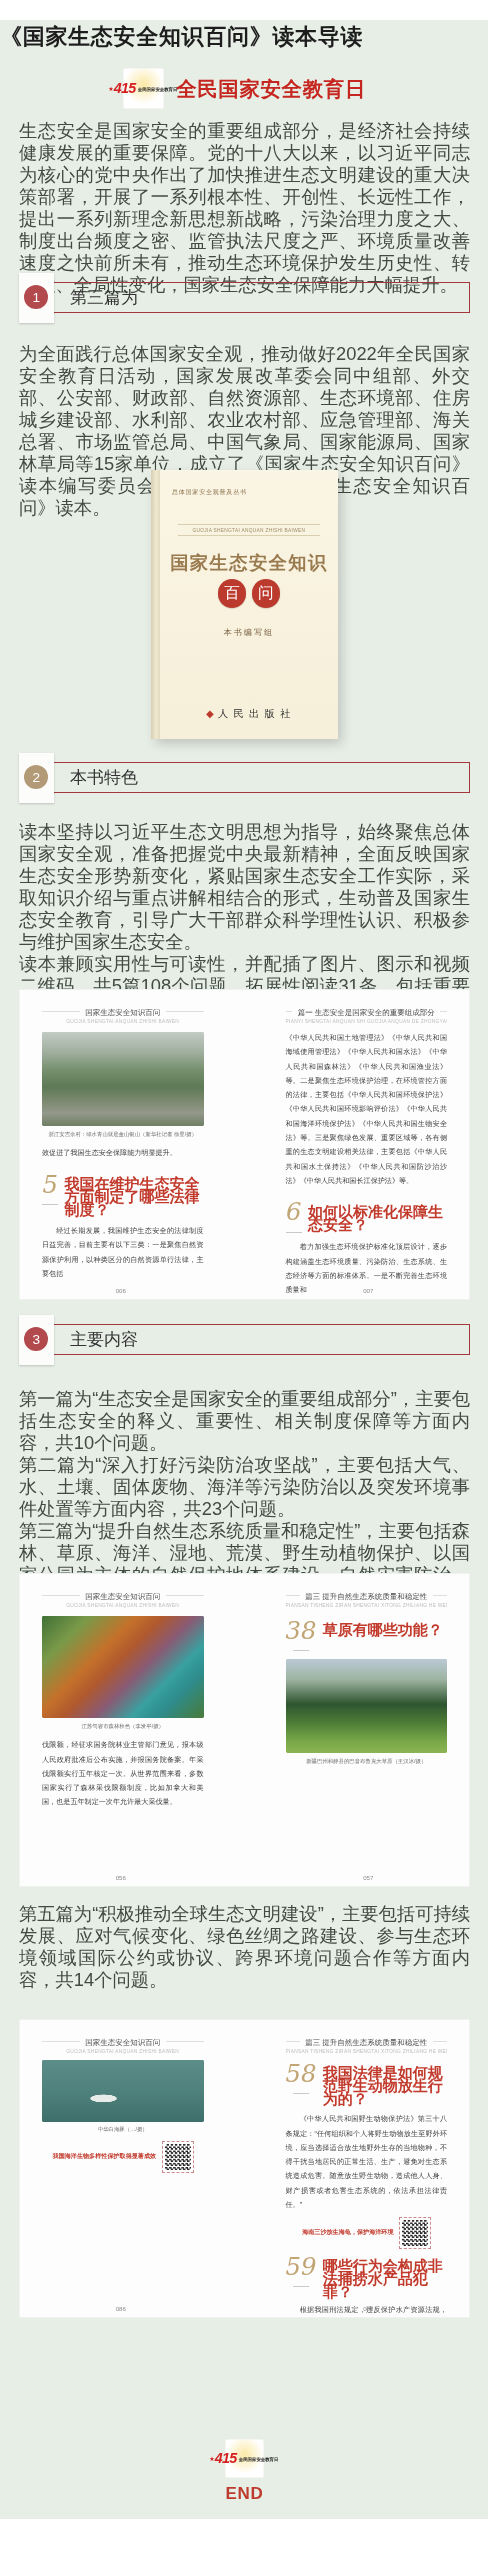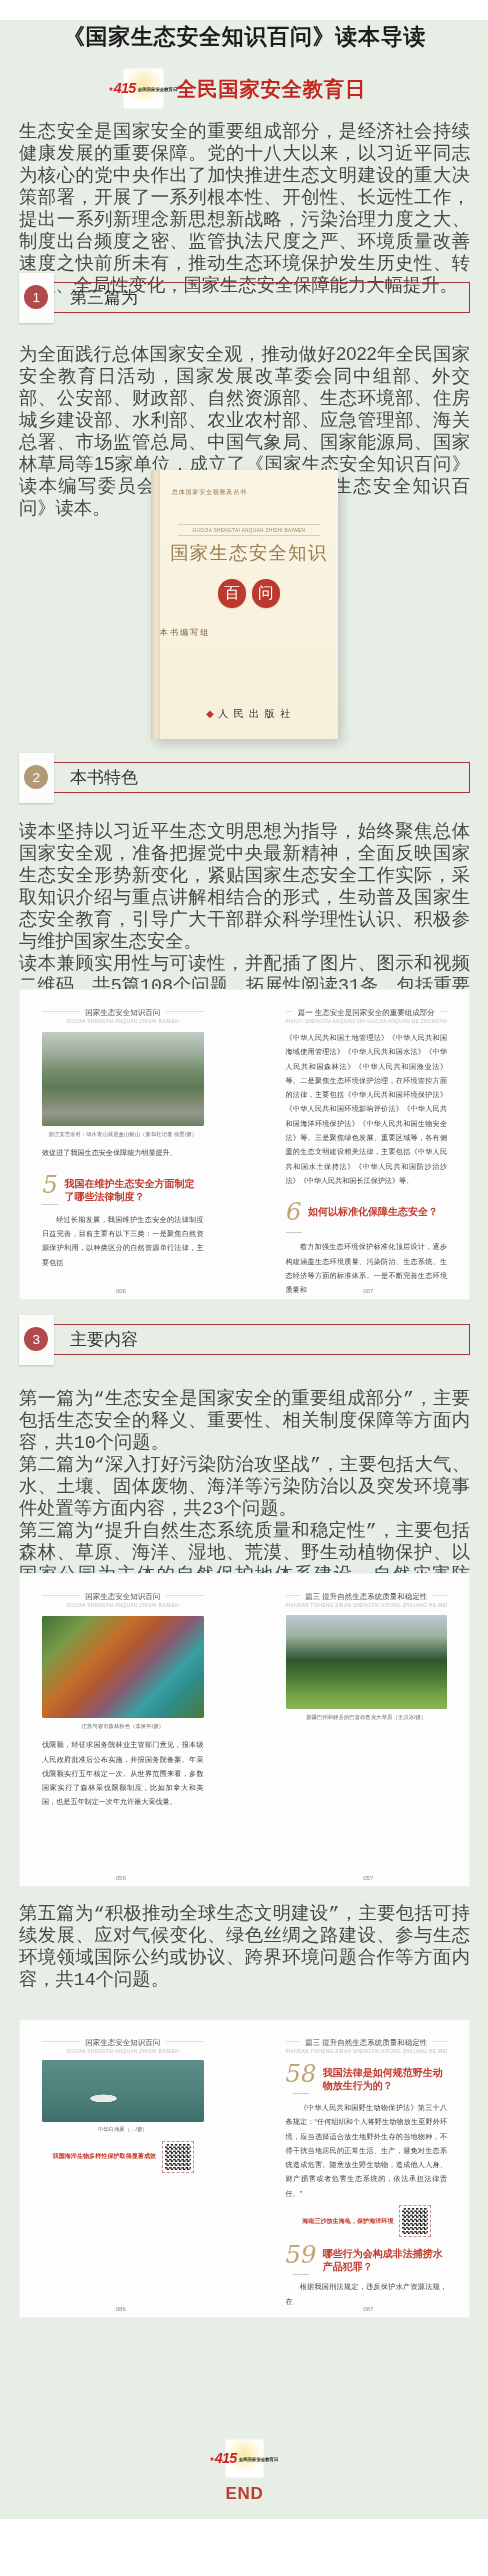--- a/index.html
+++ b/index.html
@@ -1,38 +1,38 @@
 <!DOCTYPE html>
 <html style="font-size:11px"><head>
 <meta charset="utf-8">
 <style>
   html,body{margin:0;padding:0;background:#ffffff;}
   .page{position:relative;width:489px;height:2576px;background:#ffffff;overflow:hidden;
         font-family:"Liberation Sans","DejaVu Sans",sans-serif;}
   .green-bg{position:absolute;left:0;top:20.4px;width:489px;height:2499px;background:#e7eee6;}
 
-  .doc-title{position:absolute;left:0;top:22.4px;width:489px;text-align:center;
+  .doc-title{position:absolute;left:0;top:22.4px;width:489px;text-align:left;
              font-size:22px;font-weight:bold;color:#1d1d1d;letter-spacing:0.7px;}
 
   
   .badge-row{position:absolute;left:0;top:68px;width:489px;display:flex;
              justify-content:center;align-items:center;gap:12.2px;}
   .b415{width:41px;height:41px;background:#fff;border-radius:2.7px;display:flex;flex-direction:row;
         align-items:center;justify-content:center;
         background-image:radial-gradient(circle at 50% 40%, #fbe9a6 0%, rgba(255,255,255,0) 62%);
         background-color:#fff;box-shadow:0 0 0 0.7px #f2f2ee inset;}
   .b415 .star{font-size:6.1px;color:#d42020;line-height:5.4px;}
   .b415 .num{font-size:14.3px;font-weight:900;color:#d42020;line-height:15px;letter-spacing:-0.7px;font-style:italic;}
   .b415 .cap{font-size:4.8px;color:#1a1a1a;font-weight:bold;white-space:nowrap;transform:scale(.92);}
   .badge-label{font-size:20.4px;font-weight:bold;color:#c5261f;letter-spacing:0.7px;}
 
   
   .para{position:absolute;left:19px;width:451px;font-size:18.3px;line-height:22px;
         color:#414b41;text-align:justify;}
-  .para p{margin:0;font-family:Liberation Mono, monospace;}
+  .para p{margin:0;}
 
   
   .sec{position:absolute;left:19px;width:451px;height:31px;box-sizing:border-box;
        border:1.4px solid #a4373b;border-left:3.4px solid #a4373b;}
   .sec .chip{position:absolute;left:-3.4px;top:-10.2px;width:35px;height:50px;background:#fcfcfb;
              box-shadow:0 0.7px 2px rgba(0,0,0,.18);}
   .sec .circle{position:absolute;left:5.4px;top:12.2px;width:24.4px;height:24.4px;border-radius:50%;
                color:#fff;font-size:13.6px;display:flex;align-items:center;justify-content:center;}
   .sec.red .circle{background:#b2494d;}
   .sec.tan .circle{background:#b29a77;}
@@ -43,26 +43,26 @@
   .book{position:absolute;left:151px;top:470px;width:187px;height:269px;
         box-shadow:4.1px 5.4px 11px rgba(0,0,0,.18);background:#f9f3e1;}
   .book .spine{position:absolute;left:0;top:0;width:8.8px;height:100%;
                background:linear-gradient(90deg,#d8cfb4,#efe8d0 60%,#e2d9bd);}
   .book .face{position:absolute;left:8.8px;top:0;right:0;bottom:0;
               background:linear-gradient(180deg,#faf5e4,#f6efd9);}
   .book .series{position:absolute;left:12.2px;top:17.6px;font-size:6.1px;color:#8d724b;letter-spacing:0.7px;}
   .book .py{position:absolute;left:10%;top:54px;width:80%;text-align:center;font-size:4.8px;color:#a08c67;
             border-top:0.7px solid #d9cfae;border-bottom:0.7px solid #d9cfae;padding:2.7px 0;letter-spacing:0.3px;
             white-space:nowrap;overflow:hidden;}
-  .book .bk-title{position:absolute;left:0;top:70px;width:100%;text-align:center;font-size:18.3px;
-                  font-weight:normal;color:#9a7b4f;letter-spacing:1.4px;}
+  .book .bk-title{position:absolute;left:0;top:80px;width:100%;text-align:center;font-size:18.3px;
+                  font-weight:bold;color:#9a7b4f;letter-spacing:1.4px;}
   .book .seals{position:absolute;left:0;top:109px;width:100%;display:flex;justify-content:center;gap:5.4px;}
   .book .seal{width:28.5px;height:28.5px;border-radius:50%;background:#bc3a2d;color:#fff;font-size:15.6px;
               display:flex;align-items:center;justify-content:center;box-shadow:0 0.7px 1.4px rgba(0,0,0,.2);}
-  .book .author{position:absolute;left:0;top:157px;width:100%;text-align:left;font-size:8.1px;color:#7a6243;
+  .book .author{position:absolute;left:0;top:157px;width:100%;text-align:center;font-size:8.1px;color:#7a6243;
                 font-family:"Liberation Serif","DejaVu Serif",serif;letter-spacing:2px;}
   .book .pub{position:absolute;left:0;bottom:17.6px;width:100%;text-align:center;font-size:10.2px;color:#2e2e2e;
              font-family:"Liberation Serif","DejaVu Serif",serif;letter-spacing:1.4px;}
   .book .pub .mark{color:#bc3a2d;font-weight:bold;margin-right:2.7px;}
 
   
   .spread{position:absolute;left:19px;width:451px;background:#fdfdfd;display:flex;
           box-shadow:0 0 0 0.7px #eceeec inset;gap:44px;}
   .pg{position:relative;width:225px;box-sizing:border-box;padding:16.3px 19px 0 23px;overflow:hidden;}
   .pg.right{padding:16.3px 23px 0 19px;}
@@ -73,21 +73,21 @@
   .pg-head .h-py{font-size:4.8px;color:#bcbcbc;letter-spacing:0.3px;white-space:nowrap;overflow:hidden;margin-top:0.7px;}
   .pg-body{font-size:7.1px;line-height:14.3px;color:#3c3c3c;text-align:justify;margin:8.1px 0 0;}
   .pg-body.ind{text-indent:2em;}
   .photo{width:100%;border-radius:1.4px;}
   .caption{font-size:5.4px;color:#6b6b6b;text-align:center;margin-top:4.8px;white-space:nowrap;overflow:hidden;}
   .q{display:flex;gap:6.1px;margin-top:12.2px;align-items:flex-start;}
   .q .numwrap{display:flex;flex-direction:column;align-items:center;}
   .q .q-num{font-family:"DejaVu Serif","Liberation Serif",serif;font-style:italic;
             font-size:24.4px;line-height:23px;color:#c2a575;}
   .q .dash{width:16.3px;height:0.7px;background:#c9c9c9;margin-top:8.1px;}
-  .q .q-title{font-size:10px;font-weight:bold;color:#c23a2c;line-height:13px;padding-top:4.1px;}
+  .q .q-title{font-size:15px;font-weight:bold;color:#c23a2c;line-height:13px;padding-top:4.1px;}
   .red-row{display:flex;align-items:center;justify-content:center;gap:6.8px;margin-top:8.1px;}
   .red-note{font-size:6.1px;font-weight:bold;color:#c23a2c;}
   .qr{width:26px;height:26px;flex:0 0 auto;border:2px solid #fff;outline:0.7px dashed #cc8a8a;
       background:repeating-conic-gradient(#2b2b2b 0% 25%,#ffffff 0% 50%);background-size:4.1px 4.1px;}
   .pg-num{position:absolute;bottom:6.1px;left:0;width:100%;text-align:center;font-size:6.1px;color:#8a8a8a;}
 
   
   .ph-village{height:94px;background:
       linear-gradient(180deg,#c2cbc4 0%,#9fae9d 22%,#77906f 40%,#5d7a55 58%,#7d8a70 74%,#93988b 86%,#6f7f63 100%);}
   .ph-autumn{height:102px;background:
@@ -218,20 +218,27 @@
       <div class="caption">江苏句容市森林秋色（李发平/摄）</div>
       <p class="pg-body">伐限额，经征求国务院林业主管部门意见，报本级人民政府批准后公布实施，并报国务院备案。年采伐限额实行五年核定一次。从世界范围来看，多数国家实行了森林采伐限额制度，比如加拿大和美国，也是五年制定一次年允许最大采伐量。</p>
       <div class="pg-num">056</div>
     </div>
     <div class="pg right">
       <div class="pg-head">
         <div class="rule"></div>
         <span class="h-cn">篇三  提升自然生态系统质量和稳定性</span>
         <div class="h-py">PIANSAN TISHENG ZIRAN SHENGTAI XITONG ZHILIANG HE WENDINGXING</div>
       </div>
+      <div class="q">
+        <div class="numwrap">
+          <span class="q-num">38</span>
+          <span class="dash"></span>
+        </div>
+        <div class="q-title">草原有哪些功能？</div>
+      </div>
       <div class="photo ph-grass" style="margin-top:8.1px;"></div>
       <div class="caption">新疆巴州和静县的巴音布鲁克大草原（王汉冰/摄）</div>
       <div class="pg-num">057</div>
     </div>
   </div>
 
   <div class="para" style="top:1903px;">
     <p>第五篇为“积极推动全球生态文明建设”，主要包括可持续发展、应对气候变化、绿色丝绸之路建设、参与生态环境领域国际公约或协议、跨界环境问题合作等方面内容，共14个问题。</p>
   </div>
 

